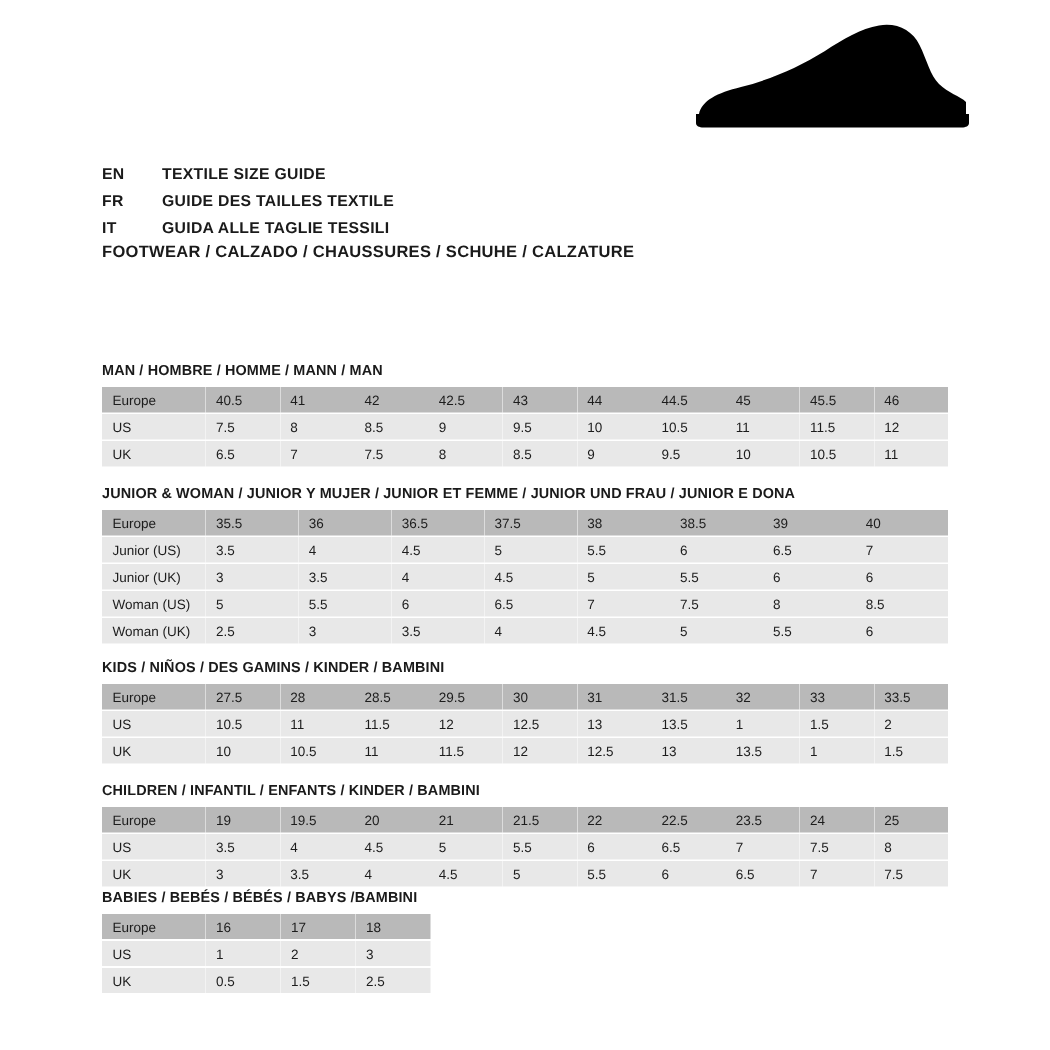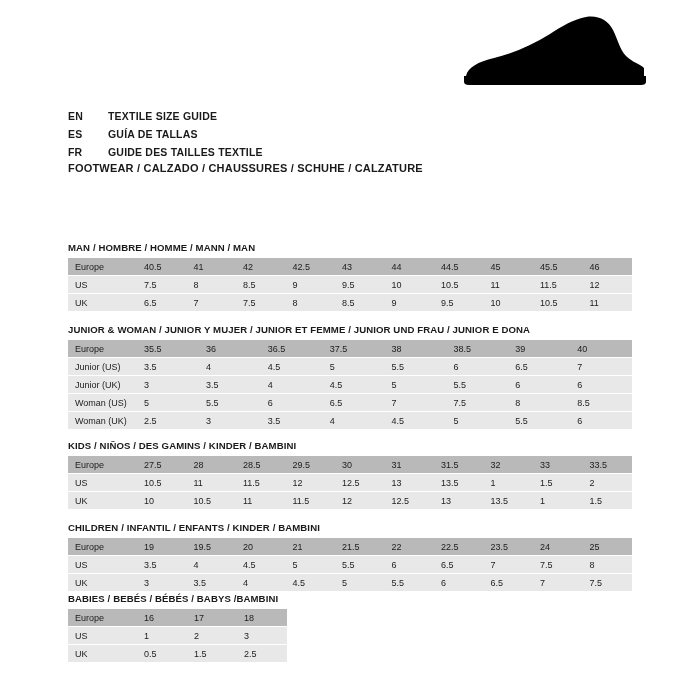--- a/index.html
+++ b/index.html
@@ -123,26 +123,26 @@
 
 <div class="page">
 
   <div class="header">
     <div class="lang-list">
       <div class="lang-row">
         <span class="lang-code">EN</span>
         <span class="lang-text">TEXTILE SIZE GUIDE</span>
       </div>
       <div class="lang-row">
-        <span class="lang-code">ES</span>
-        <span class="lang-text">GUÍA DE TALLAS</span>
+        <span class="lang-code">FR</span>
+        <span class="lang-text">GUIDE DES TAILLES TEXTILE</span>
       </div>
       <div class="lang-row">
-        <span class="lang-code">FR</span>
-        <span class="lang-text">GUIDE DES TAILLES TEXTILE</span>
+        <span class="lang-code">IT</span>
+        <span class="lang-text">GUIDA ALLE TAGLIE TESSILI</span>
       </div>
     </div>
   </div>
 
   <div class="shoe">
     <svg viewBox="0 0 190 80" width="190" height="80" aria-hidden="true">
       <path fill="#000000" d="M8 64 C10 55 20 50 36 46 C56 41 74 33 92 22 C104 14 116 7 128 5 C140 3 150 8 155 18 C160 28 162 38 168 44 C174 50 182 52 186 56 L186 64 Z"></path>
       <path fill="#000000" d="M6 64 L188 64 L188 70 C188 72 186 73 183 73 L11 73 C8 73 6 72 6 70 Z"></path>
       <path fill="#ffffff" d="M150 62 L162 62 L161 66 L150 66 Z" opacity="0.0"></path>
       <rect x="150" y="60" width="24" height="5" fill="#ffffff" opacity="0.0"></rect>

